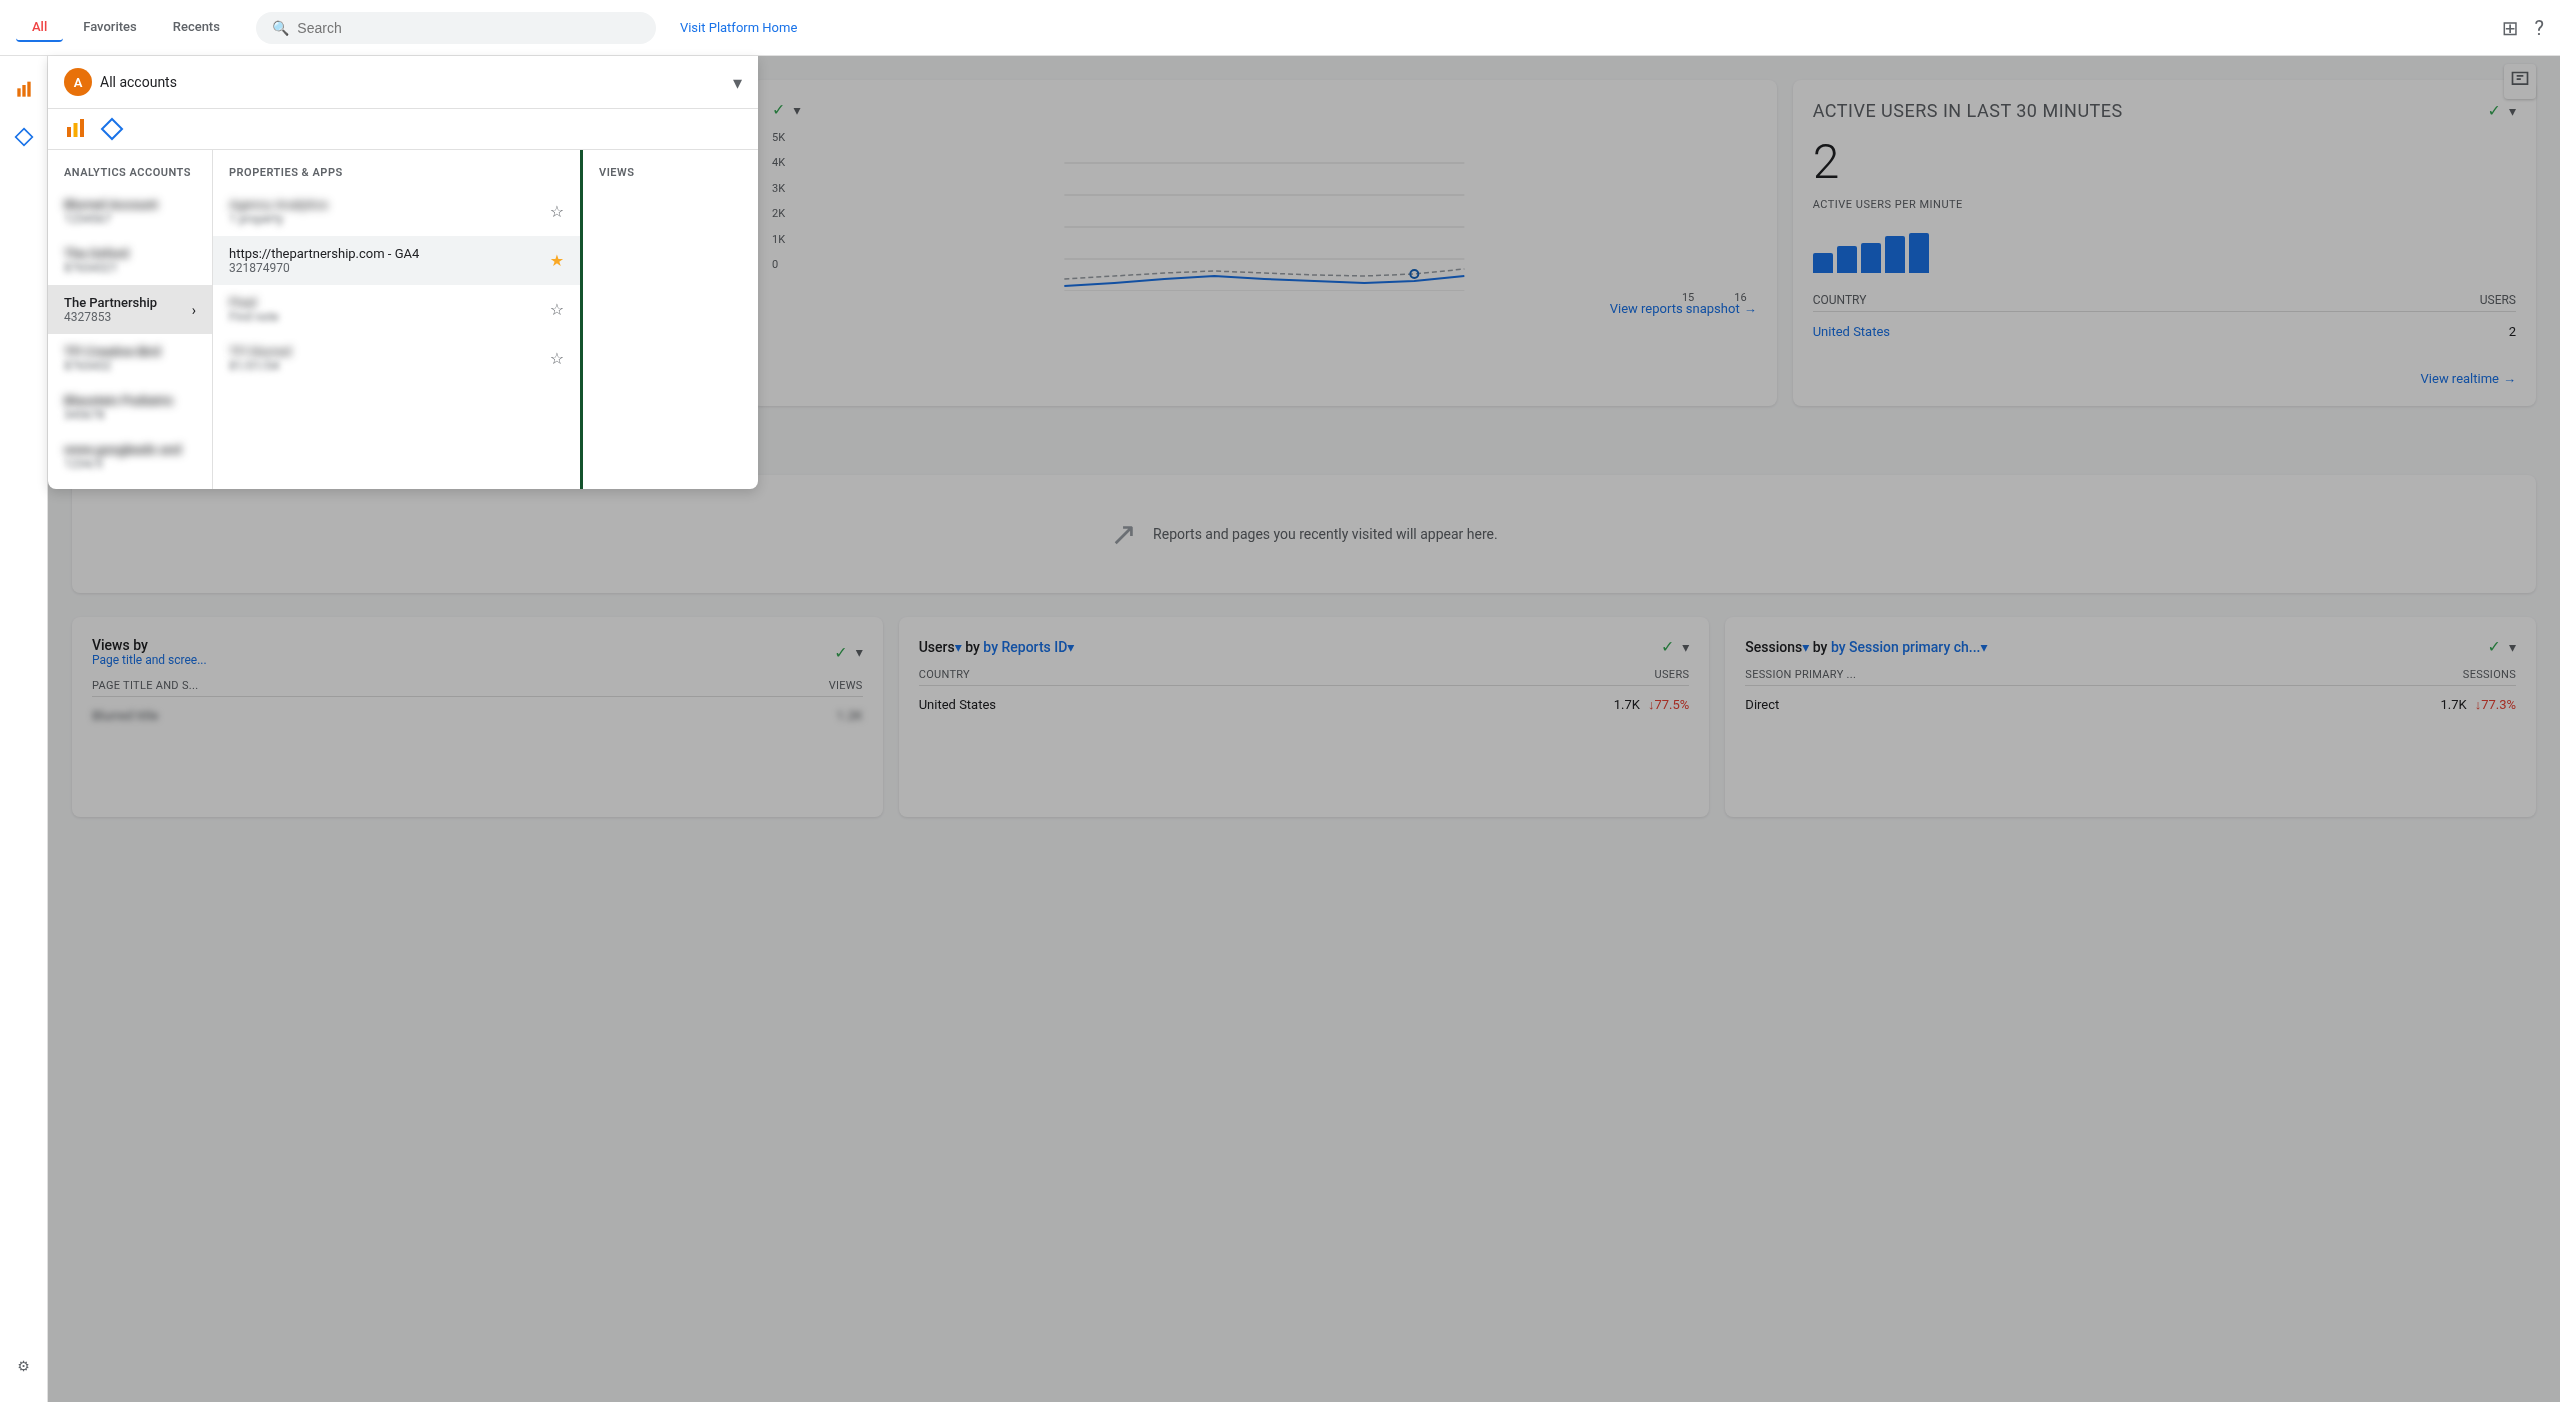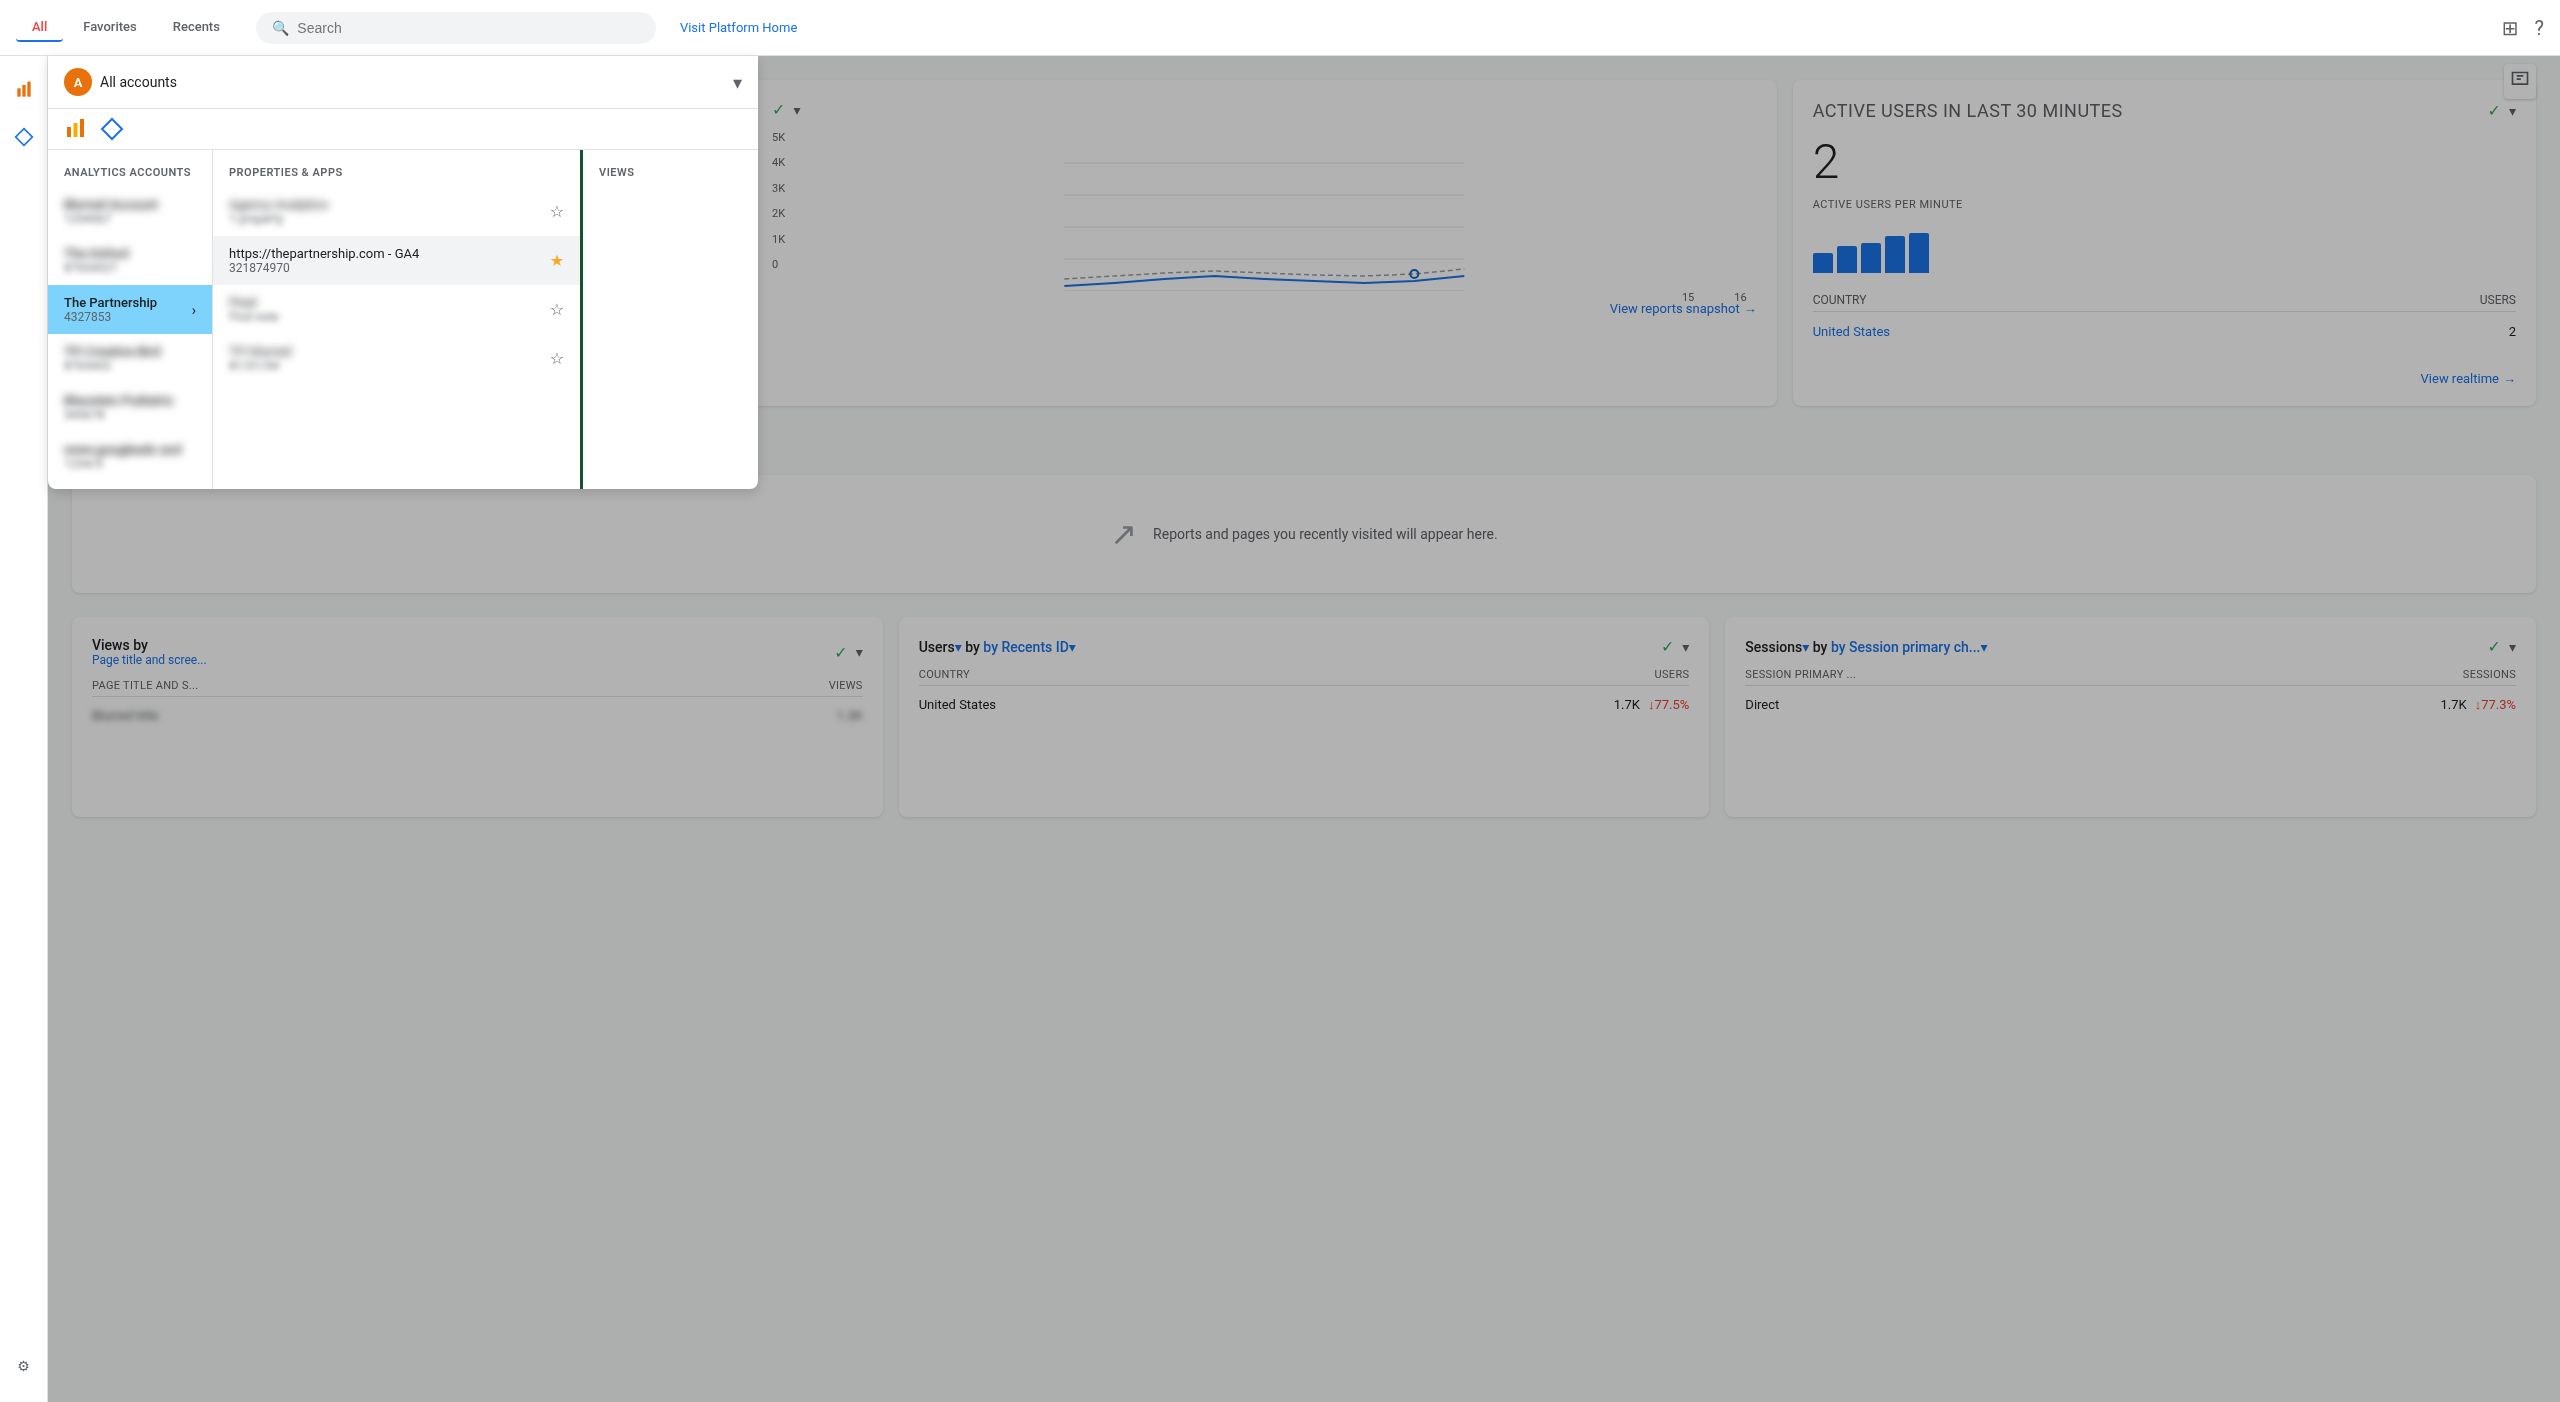--- a/index.html
+++ b/index.html
@@ -81,21 +81,21 @@
     .account-item {
       padding: 10px 16px; cursor: pointer; font-size: 13px;
     }
     .account-item .acc-name { font-size: 13px; font-weight: 500; color: #202124; }
     .account-item .acc-id { font-size: 12px; color: #5f6368; }
     .account-blurred .acc-name { filter: blur(4px); }
     .account-blurred .acc-id { filter: blur(3px); }
 
     .selected-account {
       display: flex; align-items: center; justify-content: space-between;
-      padding: 10px 16px; background: #7dd3fc; cursor: pointer;
+      padding: 10px 16px; background: #e5e5e5; cursor: pointer;
     }
     .selected-account .acc-name { font-size: 13px; font-weight: 500; color: #202124; }
     .selected-account .acc-id { font-size: 12px; color: #5f6368; }
 
     
     .properties-panel {
       width: 370px; border-right: 3px solid #14532d;
       padding: 8px 0; max-height: 380px; overflow-y: auto;
     }
     .properties-panel-header {
@@ -444,21 +444,21 @@
             <span class="scard-row-val">1.2K</span>
           </div>
         </div>
       </div>
 
       <div class="suggested-card">
         <div class="scard-header">
           <div>
             <div class="scard-title">
               <span>Users</span><span style="color:#1a73e8;">▾</span>
-              <span> by </span><span style="color:#1a73e8;">by Recents ID</span><span style="color:#1a73e8;">▾</span>
+              <span> by </span><span style="color:#1a73e8;">by Reports ID</span><span style="color:#1a73e8;">▾</span>
             </div>
           </div>
           <div class="card-controls">
             <span class="check-icon">✓</span>
             <span class="dropdown-btn">▾</span>
           </div>
         </div>
         <div class="scard-table">
           <div class="scard-table-header">
             <span>COUNTRY</span>

